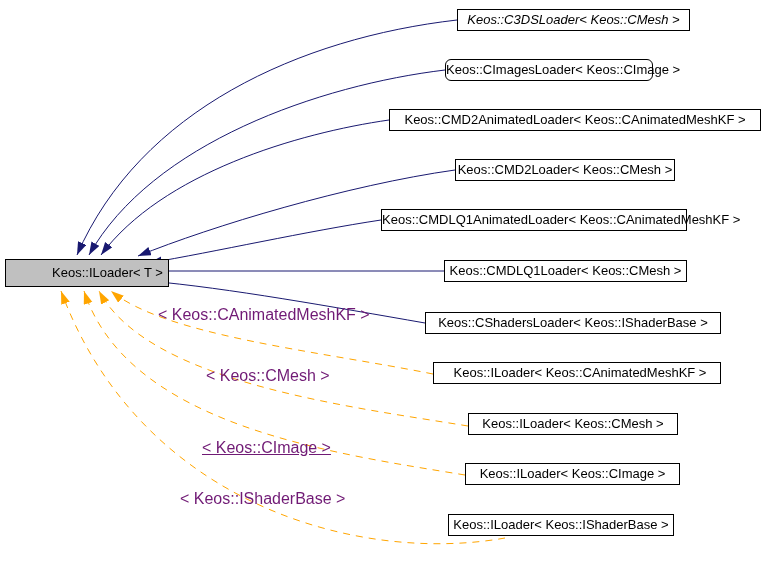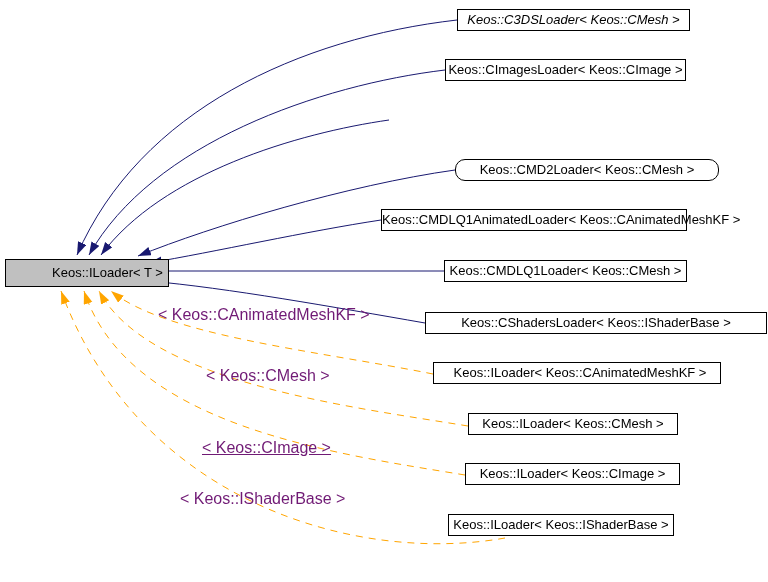--- a/index.html
+++ b/index.html
@@ -64,25 +64,26 @@
 
     <path class="edge dashed" d="M433,374 C318,351 166,336 111,291" marker-end="url(#arrow-orange)" stroke="#ffa500"></path>
     <path class="edge dashed" d="M468,426 C345,406 148,382 99,291" marker-end="url(#arrow-orange)" stroke="#ffa500"></path>
     <path class="edge dashed" d="M465,475 C330,453 128,425 84,291" marker-end="url(#arrow-orange)" stroke="#ffa500"></path>
     <path class="edge dashed" d="M505,538 C360,564 140,505 61,291" marker-end="url(#arrow-orange)" stroke="#ffa500"></path>
   </svg>
 
   <div class="node base" style="left:5px;top:259px;width:164px;padding-left:41px;">Keos::ILoader&lt; T &gt;</div>
 
   <div class="node" style="left:457px;top:9px;width:233px;font-style:italic;">Keos::C3DSLoader&lt; Keos::CMesh &gt;</div>
-  <div class="node" style="left:445px;top:59px;width:241px;">Keos::CImagesLoader&lt; Keos::CImage &gt;</div>
-  <div class="node" style="left:455px;top:159px;width:264px;border-radius:10px;">Keos::CMD2Loader&lt; Keos::CMesh &gt;</div>
+  <div class="node" style="left:445px;top:59px;width:208px;border-radius:6px;">Keos::CImagesLoader&lt; Keos::CImage &gt;</div>
+  <div class="node" style="left:389px;top:109px;width:372px;">Keos::CMD2AnimatedLoader&lt; Keos::CAnimatedMeshKF &gt;</div>
+  <div class="node" style="left:455px;top:159px;width:220px;">Keos::CMD2Loader&lt; Keos::CMesh &gt;</div>
   <div class="node" style="left:381px;top:209px;width:306px;">Keos::CMDLQ1AnimatedLoader&lt; Keos::CAnimatedMeshKF &gt;</div>
   <div class="node" style="left:444px;top:260px;width:243px;">Keos::CMDLQ1Loader&lt; Keos::CMesh &gt;</div>
-  <div class="node" style="left:425px;top:312px;width:342px;">Keos::CShadersLoader&lt; Keos::IShaderBase &gt;</div>
+  <div class="node" style="left:425px;top:312px;width:296px;">Keos::CShadersLoader&lt; Keos::IShaderBase &gt;</div>
 
   <div class="node" style="left:433px;top:362px;width:288px;padding-left:6px;">Keos::ILoader&lt; Keos::CAnimatedMeshKF &gt;</div>
   <div class="node" style="left:468px;top:413px;width:210px;">Keos::ILoader&lt; Keos::CMesh &gt;</div>
   <div class="node" style="left:465px;top:463px;width:215px;">Keos::ILoader&lt; Keos::CImage &gt;</div>
   <div class="node" style="left:448px;top:514px;width:226px;">Keos::ILoader&lt; Keos::IShaderBase &gt;</div>
 
   <div class="edge-label" style="left:158px;top:306px;">&lt; Keos::CAnimatedMeshKF &gt;</div>
   <div class="edge-label" style="left:206px;top:367px;">&lt; Keos::CMesh &gt;</div>
   <div class="edge-label" style="left:202px;top:439px;text-decoration:underline;">&lt; Keos::CImage &gt;</div>
   <div class="edge-label" style="left:180px;top:490px;">&lt; Keos::IShaderBase &gt;</div>

